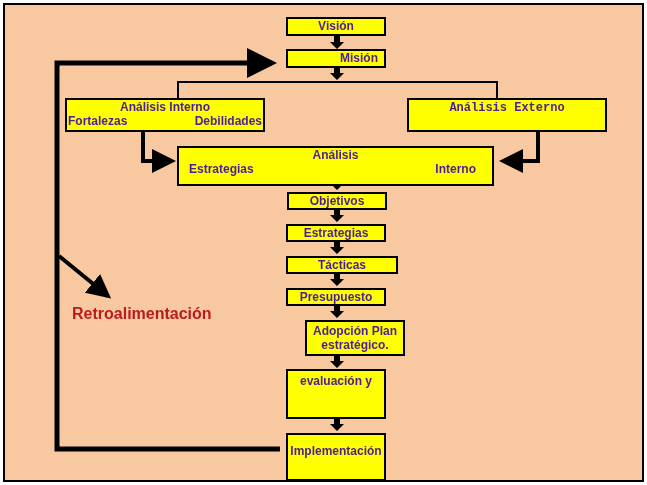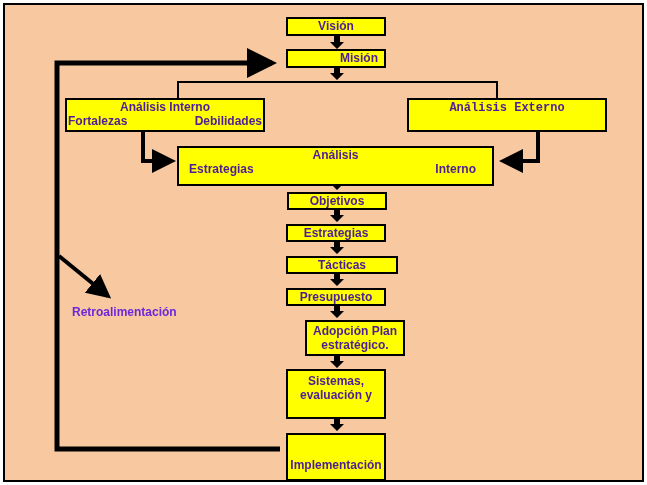--- a/index.html
+++ b/index.html
@@ -9,21 +9,21 @@
     background: #F8C8A0; border: 2px solid #000;
   }
   svg#lines { position: absolute; left: 0; top: 0; width: 647px; height: 485px; }
   .box {
     position: absolute; background: #FFFF00; border: 2px solid #000; box-sizing: border-box;
     font-family: "Liberation Sans", sans-serif; font-weight: bold; font-size: 12px; color: #4c1d95;
     text-align: center; line-height: 14px;
   }
   .box .c { display: block; }
   .box .row { display: flex; justify-content: space-between; padding: 0 1px; gap: 8px; }
-  .label { position: absolute; font-family: "Liberation Sans", sans-serif; font-weight: bold; font-size: 12px; color: #6d28d9; }
+  .label { position: absolute; font-family: "Liberation Sans", sans-serif; font-weight: bold; font-size: 16px; color: #b91c1c; }
 </style>
 </head>
 <body>
 
 <div id="frame"></div>
 
 <svg id="lines" viewBox="0 0 647 485">
   <defs>
     <marker id="ah" markerWidth="6" markerHeight="6" refX="5" refY="3" orient="auto" markerUnits="strokeWidth">
       <path d="M0,0 L6,3 L0,6 z" fill="#000"></path>
@@ -96,21 +96,20 @@
 <div class="box" style="left:286px;top:288px;width:100px;height:18px;">
   <span class="c">Presupuesto</span>
 </div>
 
 <div class="box" style="left:286px;top:320px;width:100px;height:36px;padding-top:2px;margin-left:19px;">
   <span class="c">Adopción Plan</span>
   <span class="c">estratégico.</span>
 </div>
 
 <div class="box" style="left:286px;top:369px;width:100px;height:50px;padding-top:3px;">
-  <span class="c">Sistemas,</span>
   <span class="c">evaluación y</span>
 </div>
 
-<div class="box" style="left:286px;top:433px;width:100px;height:48px;padding-top:23px;">
+<div class="box" style="left:286px;top:433px;width:100px;height:48px;padding-top:9px;">
   <span class="c">Implementación</span>
 </div>
 
 <div class="label" style="left:72px;top:305px;">Retroalimentación</div>
 
 </body></html>

